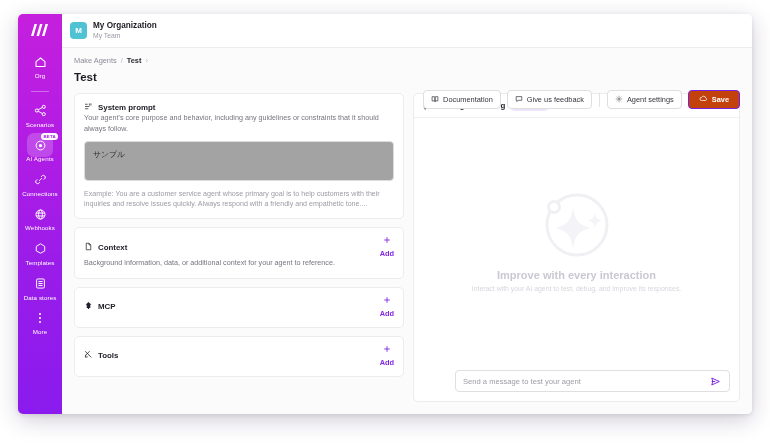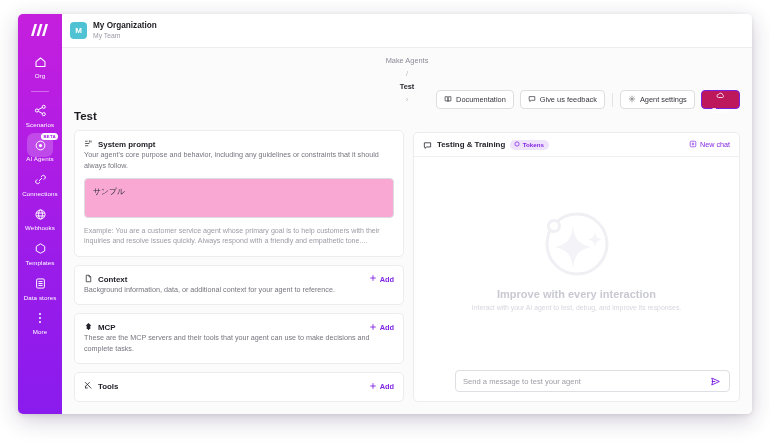--- a/index.html
+++ b/index.html
@@ -96,64 +96,64 @@
   .help-btn { display:flex; align-items:center; gap:3px; font-size:7.6px; color:#44444e; cursor:pointer;}
   .icon-btn { width: 14px; height: 14px; display:flex; align-items:center; justify-content:center; cursor:pointer;}
   .avatar-km {
     width: 16px; height: 16px; border-radius: 50%;
     background: #9a1ce9; color: #fff;
     font-size: 6.4px; font-weight: bold;
     display:flex; align-items:center; justify-content:center;
   }
 
   .crumbbar { padding: 8px 12px 0 12px; }
-  .breadcrumb { display:flex; align-items:center; gap:4px; font-size:7.4px; color:#8b8b96;flex-direction:column; }
+  .breadcrumb { display:flex; align-items:center; gap:4px; font-size:7.4px; color:#8b8b96; }
   .breadcrumb .crumb-current { color:#2a2a32; font-weight:bold; }
   .breadcrumb .sep { color:#b9b9c2; }
   .page-title { font-size: 11.5px; font-weight: bold; color: #1c1c22; margin-top: 6px; }
 
   .toolbar {
     position:absolute; right: 12px; top: 76px;
     display:flex; align-items:center; gap: 6px;
   }
   .tbtn {
     height: 19px;
     display:flex; align-items:center; gap:4px;
     padding: 0 7px;
     font-size: 7.4px; color:#34343c;
     background:#fff; border:1px solid #dededf; border-radius:4px;
     cursor:pointer; white-space:nowrap;
   }
-  .tbtn.primary { background:#be185d; border-color:#7a21e0; color:#fff; font-weight:bold; padding: 0 10px; flex-direction: column; }
+  .tbtn.primary { background:#c2410c; border-color:#7a21e0; color:#fff; font-weight:bold; padding: 0 10px; }
   .tsep { width:1px; height:14px; background:#e2e2e6; margin: 0 1px; }
 
   .content {
     flex: 1; display:flex; gap: 9px;
     padding: 10px 12px 12px 12px;
     min-height: 0;
   }
-  .col-left { width: 330px; flex: 0 0 330px; display:flex; flex-direction:column; gap: 8px; min-height:0;justify-content:flex-end;}
+  .col-left { width: 330px; flex: 0 0 330px; display:flex; flex-direction:column; gap: 8px; min-height:0;}
   .col-right { flex:1; min-width:0; display:flex; flex-direction:column;}
 
   .card {
     background:#ffffff; border:1px solid #ececef; border-radius:5px;
     padding: 8px 9px 9px 9px;
   }
   .card-head { display:flex; align-items:center; }
   .card-title { display:flex; align-items:center; gap:5px; font-size:7.9px; font-weight:bold; color:#22222a;}
   .add-btn {
     margin-left:auto; display:flex; align-items:center; gap:3px;
-    font-size:7.4px; font-weight:bold; color:#8327e3; cursor:pointer;
+    font-size:7.4px; font-weight:bold; color:#8327e3; cursor:pointer;flex-direction:column;
   }
   .card-desc { font-size:7.2px; line-height:10.5px; color:#75757f; }
   .prompt-box {
     margin-top: 7px;
     height: 40px;
     border:1px solid #dcdce1; border-radius:4px;
-    background:#f9a8d4;
+    background:#a3a3a3;
     padding: 7px 8px;
     font-size: 7.8px; color:#2b2b33;
     overflow:hidden;
   }
   .prompt-example { font-size:7.1px; line-height:10.2px; color:#9b9ba4; margin-top:8px; }
 
   
   .panel {
     flex:1; background:#ffffff; border:1px solid #ececef; border-radius:5px;
     display:flex; flex-direction:column; min-height:0;
@@ -404,21 +404,20 @@
               </div>
               <div class="add-btn">
                 <span>
                   <svg width="8" height="8" viewBox="0 0 16 16" fill="none" stroke="#8327e3" stroke-width="1.8" stroke-linecap="round">
                     <path d="M8 3.2v9.6M3.2 8h9.6"></path>
                   </svg>
                 </span>
                 <span>Add</span>
               </div>
             </div>
-            <div class="card-desc">These are the MCP servers and their tools that your agent can use to make decisions and complete tasks.</div>
           </div>
 
           <div class="card">
             <div class="card-head">
               <div class="card-title">
                 <span>
                   <svg width="9" height="9" viewBox="0 0 16 16" fill="none" stroke="#22222a" stroke-width="1.4" stroke-linecap="round">
                     <path d="M2.4 2.6 9 9.2M9.6 2.6 3 9.2"></path>
                       <path d="M9 9.2l3.6 3.6M3 9.2l-.6 3.6 3.6-.6"></path>
                   </svg>

